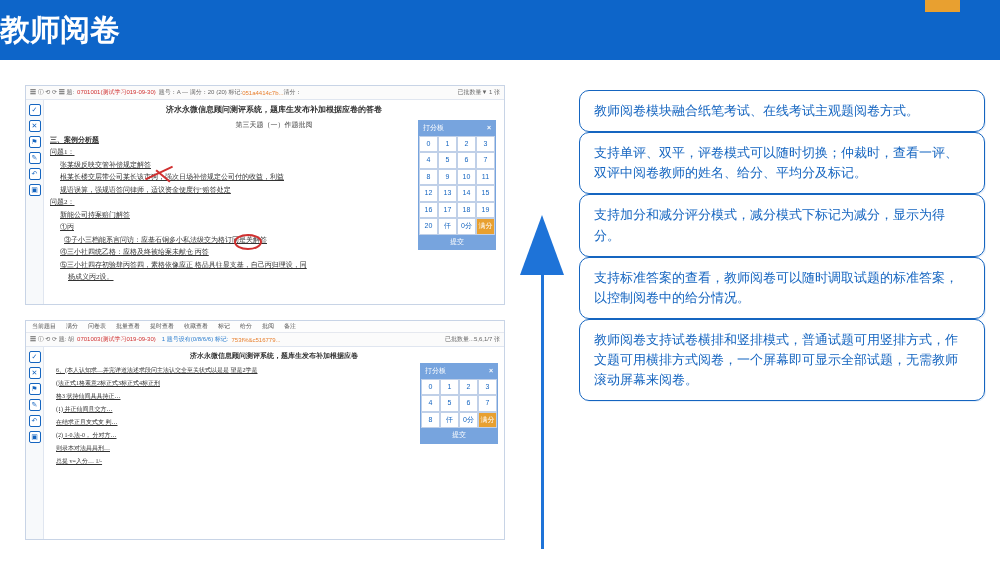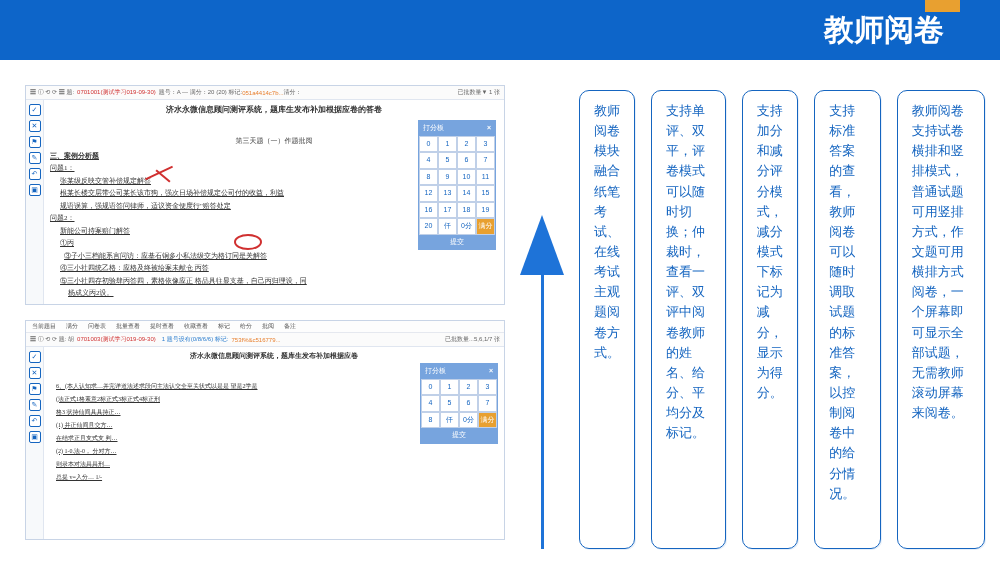--- a/index.html
+++ b/index.html
@@ -1,18 +1,18 @@
 <!DOCTYPE html>
 <html><head>
   <meta charset="utf-8">
   <style>
     * { margin: 0; padding: 0; box-sizing: border-box; }
     body { width: 1000px; height: 564px; background: #fff; font-family: "Microsoft YaHei", sans-serif; overflow: hidden; }
     
-    .header { height: 60px; background: #0d65c9; display: flex; justify-content: flex-end; align-items: center; padding-right: 56px; position: relative; }
+    .header { height: 60px; background: #0d65c9; display: flex; justify-content: flex-start; align-items: center; padding-right: 96px; position: relative; }
     .header-accent { position: absolute; top: 0; right: 40px; width: 35px; height: 12px; background: #e8a030; }
     .header-title { color: #fff; font-size: 30px; font-weight: bold; }
     
     .content { display: flex; height: 504px; padding: 25px 15px 15px 25px; gap: 15px; }
     
     .left-col { width: 480px; display: flex; flex-direction: column; gap: 15px; position: relative; }
     
     .screenshot { border: 1px solid #c8d4e6; background: #fff; position: relative; overflow: hidden; }
     .screenshot-1 { height: 220px; }
     .screenshot-2 { height: 220px; }
@@ -20,42 +20,42 @@
     .ss-toolbar { height: 14px; background: #fbfbfb; border-bottom: 1px solid #e0e6f0; font-size: 6px; color: #666; padding: 0 4px; display: flex; align-items: center; white-space: nowrap; overflow: hidden; }
     .ss-toolbar .red { color: #d03030; margin: 0 3px; }
     .ss-toolbar .blue { color: #3080d0; margin: 0 3px; }
     .ss-toolbar .orange { color: #e88030; }
     
     .ss-body { display: flex; height: calc(100% - 14px); }
     .ss-sidebar { width: 18px; background: #f7f9fb; border-right: 1px solid #e0e6f0; display: flex; flex-direction: column; align-items: center; padding-top: 4px; gap: 4px; }
     .ss-sidebar-icon { width: 12px; height: 12px; border: 1px solid #1565c0; border-radius: 2px; font-size: 7px; color: #1565c0; display: flex; align-items: center; justify-content: center; background: #fff; }
     
     .ss-main { flex: 1; position: relative; padding: 4px 6px; font-size: 7px; color: #555; line-height: 1.5; }
-    .ss-main-title { font-size: 8px; color: #333; text-align: center; margin-bottom: 20px; font-weight: bold; }
+    .ss-main-title { font-size: 8px; color: #333; text-align: center; margin-bottom: 4px; font-weight: bold; }
     .ss-subtitle { font-size: 7px; color: #444; text-align: center; margin-bottom: 4px; }
     .ss-line { margin-bottom: 2px; font-family: "KaiTi", cursive; color: #333; text-decoration: underline; }
     
     .red-mark { position: absolute; border: 2px solid #d03030; border-radius: 50%; width: 28px; height: 16px; }
     .red-slash { position: absolute; width: 30px; height: 2px; background: #d03030; transform: rotate(-25deg); }
     
     .score-panel { position: absolute; top: 20px; right: 8px; width: 78px; background: #fff; border: 1px solid #77a4de; font-size: 7px; }
     .score-header { background: #77a4de; color: #fff; text-align: center; padding: 2px 0; display: flex; justify-content: space-between; padding: 2px 4px; }
     .score-close { color: #fff; font-weight: bold; }
     .score-grid { display: grid; grid-template-columns: repeat(4, 1fr); }
     .score-cell { border: 0.5px solid #c0d0e8; text-align: center; padding: 2px 0; color: #1565c0; font-size: 7px; background: #fff; }
     .score-cell.orange { background: #e8a030; color: #fff; }
     .score-submit { background: #77a4de; color: #fff; text-align: center; padding: 2px 0; font-size: 7px; }
     
     .ss2-topmenu { height: 12px; background: #fdfdfd; border-bottom: 1px solid #e5e8ef; font-size: 6px; color: #555; padding: 0 6px; display: flex; align-items: center; gap: 10px; }
     
     .triangle { width: 0; height: 0; border-left: 22px solid transparent; border-right: 22px solid transparent; border-bottom: 60px solid #1e73d8; margin: 10px auto -1px auto; }
     .tri-line { width: 3px; background: #1e73d8; margin: 0 auto; flex: 1; }
     .center-col { width: 44px; display: flex; flex-direction: column; padding-top: 120px; }
     
-    .right-col { flex: 1; display: flex; flex-direction: row; gap: 16px; padding-top: 5px; }
+    .right-col { flex: 1; display: flex; flex-direction: column; gap: 0; padding-top: 5px; }
     .feature-box { border: 1px solid #1565c0; border-radius: 10px; padding: 10px 14px; font-size: 13px; color: #1565c0; line-height: 1.55; box-shadow: 1px 1px 0 rgba(21,101,192,0.1); }
   </style>
 </head>
 <body>
 
 <div class="header">
   <div class="header-accent"></div>
   <div class="header-title">教师阅卷</div>
 </div>
 

